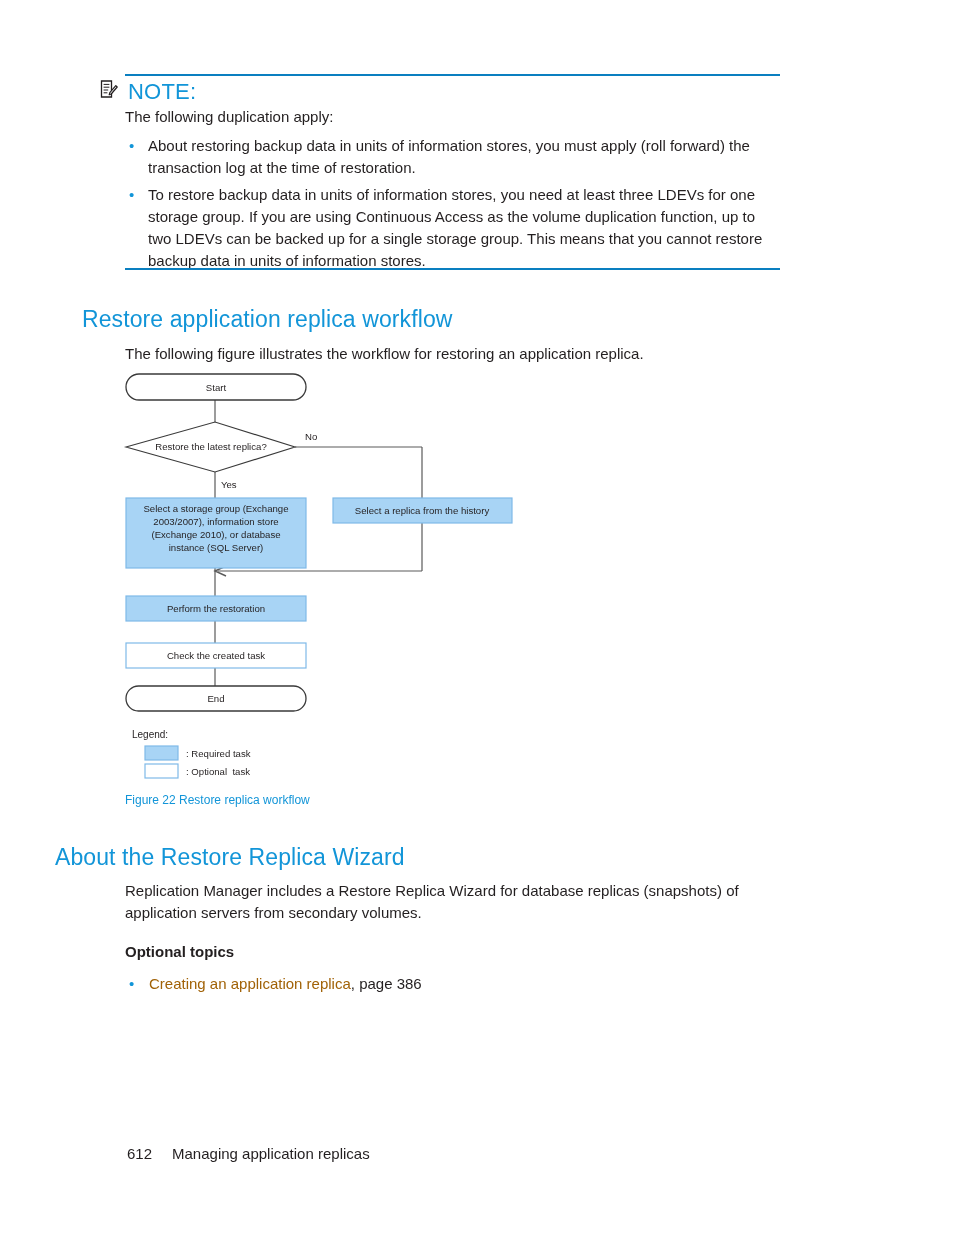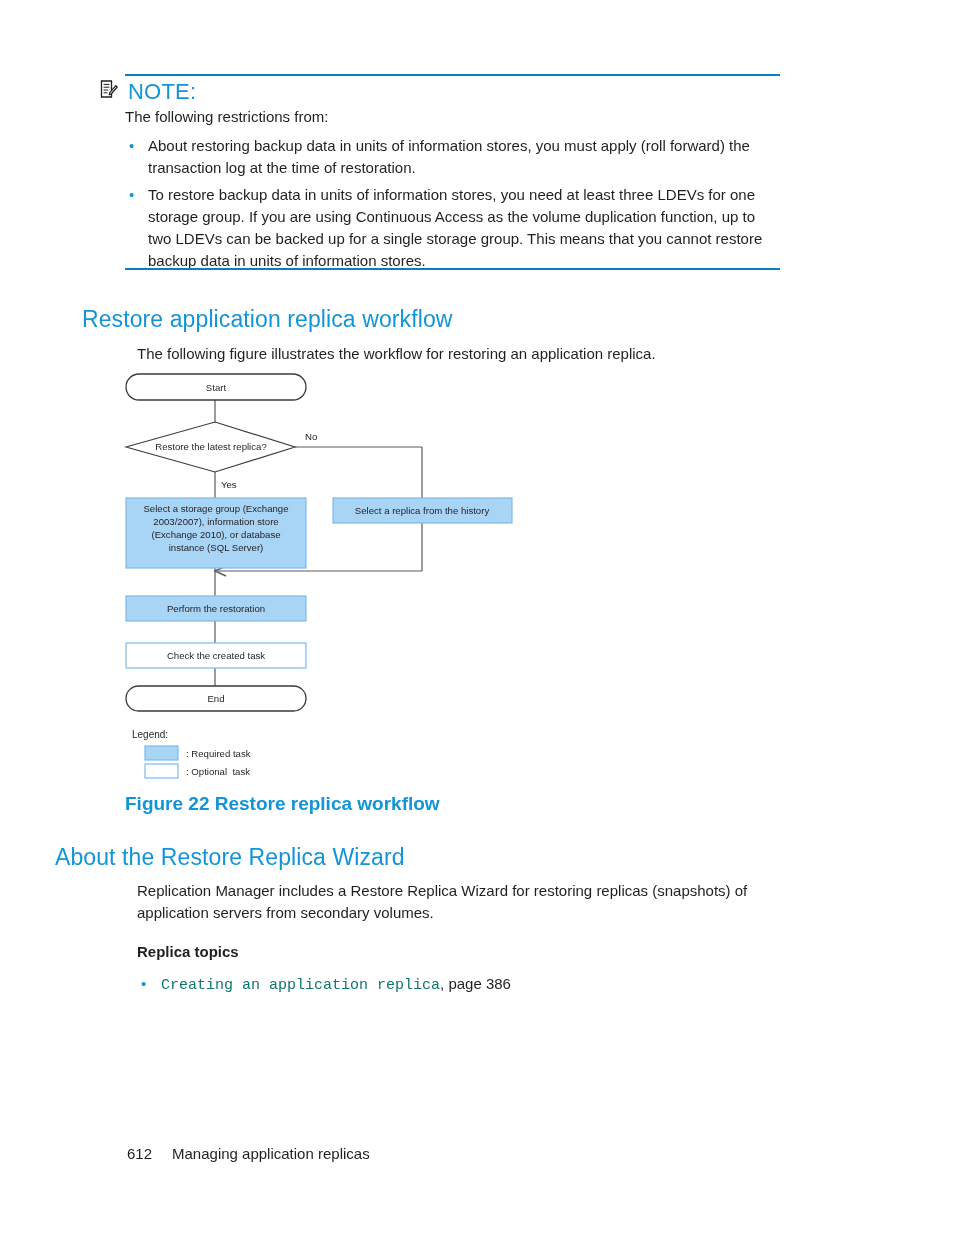--- a/index.html
+++ b/index.html
@@ -46,35 +46,35 @@
   .note-list li .bul {
     position: absolute; left: 4px; top: 0px;
     color: #1295d8; font-size: 15px; line-height: 1.45;
   }
 
   
   h1.sect {
     position: absolute; margin: 0; font-weight: normal;
     font-size: 23px; color: #1295d8; letter-spacing: .1px;
   }
-  .body-indent { position: absolute; left: 137px; }
+  .body-indent { position: absolute; left: 125px; }
   .para { font-size: 15px; line-height: 1.45; color: #231f20; }
   .bold-lbl { font-size: 15px; font-weight: bold; color: #231f20; }
   .rel-list { margin: 0; padding: 0; list-style: none; }
   .rel-list li {
     position: relative; padding-left: 24px;
     font-size: 15px; line-height: 1.5;
   }
   .rel-list li .bul { position: absolute; left: 4px; top: 0; color: #1295d8; }
-  a.xref { color: #0f766e; text-decoration: none; font-family: Liberation Mono, monospace; }
+  a.xref { color: #a16207; text-decoration: none; }
 
   
   .fig-cap {
     position: absolute; left: 125px; top: 793px;
-    font-size: 19px; font-weight: bold; color: #1295d8; text-align: right;
+    font-size: 12px; font-weight: normal; color: #1295d8; text-align: right;
   }
 
   
   #flow { position: absolute; left: 0px; top: 360px; }
   .fc-text {
     font-family: "Liberation Sans", sans-serif;
     font-size: 9.6px; fill: #231f20;
   }
   .fc-lbl { font-size: 9.6px; fill: #231f20; }
   .fc-legend-title { font-size: 10px; fill: #231f20; }
@@ -99,21 +99,21 @@
         <line x1="3.6" y1="7.2" x2="9.4" y2="7.2" stroke="#231f20" stroke-width="1"></line>
         <line x1="3.6" y1="10" x2="8.2" y2="10" stroke="#231f20" stroke-width="1"></line>
         <line x1="3.6" y1="12.8" x2="7.4" y2="12.8" stroke="#231f20" stroke-width="1"></line>
         <path d="M9.8 12.6 L15.8 5.6 L17.2 7.0 L11.2 14.0 L9.2 14.8 z" fill="#ffffff" stroke="#231f20" stroke-width="1.2" stroke-linejoin="round"></path>
       </svg>
     </span>
 
     <div class="note-title">NOTE:</div>
 
     <div class="note-body">
-      <div class="note-intro">The following restrictions from:</div>
+      <div class="note-intro">The following duplication apply:</div>
       <ul class="note-list">
         <li>
           <span class="bul">•</span>
           <span>About restoring backup data in units of information stores, you must apply (roll forward) the transaction log at the time of restoration.</span>
         </li>
         <li>
           <span class="bul">•</span>
           <span>To restore backup data in units of information stores, you need at least three LDEVs for one storage group. If you are using Continuous Access as the volume duplication function, up to two LDEVs can be backed up for a single storage group. This means that you cannot restore backup data in units of information stores.</span>
         </li>
       </ul>
@@ -191,23 +191,23 @@
       <rect x="145" y="404" width="33" height="14" fill="#ffffff" stroke="#7fb9e8" stroke-width="1.2"></rect>
       <text class="fc-text" x="186" y="415" xml:space="preserve">: Optional  task</text>
     </g>
   </svg>
 
   <div class="fig-cap">Figure 22 Restore replica workflow</div>
 
   <h1 class="sect" style="left:55px; top:844px;text-align:center;">About the Restore Replica Wizard</h1>
 
   <div class="body-indent" style="top:880px; width:680px;">
-    <div class="para">Replication Manager includes a Restore Replica Wizard for restoring replicas (snapshots) of application servers from secondary volumes.</div>
-
-    <div class="bold-lbl" style="margin-top:19px;">Replica topics</div>
+    <div class="para">Replication Manager includes a Restore Replica Wizard for database replicas (snapshots) of application servers from secondary volumes.</div>
+
+    <div class="bold-lbl" style="margin-top:19px;">Optional topics</div>
 
     <ul class="rel-list" style="margin-top:13px;">
       <li>
         <span class="bul">•</span>
         <a class="xref" href="#">Creating an application replica</a><span>, page 386</span>
       </li>
     </ul>
   </div>
 
   <div class="footer">

